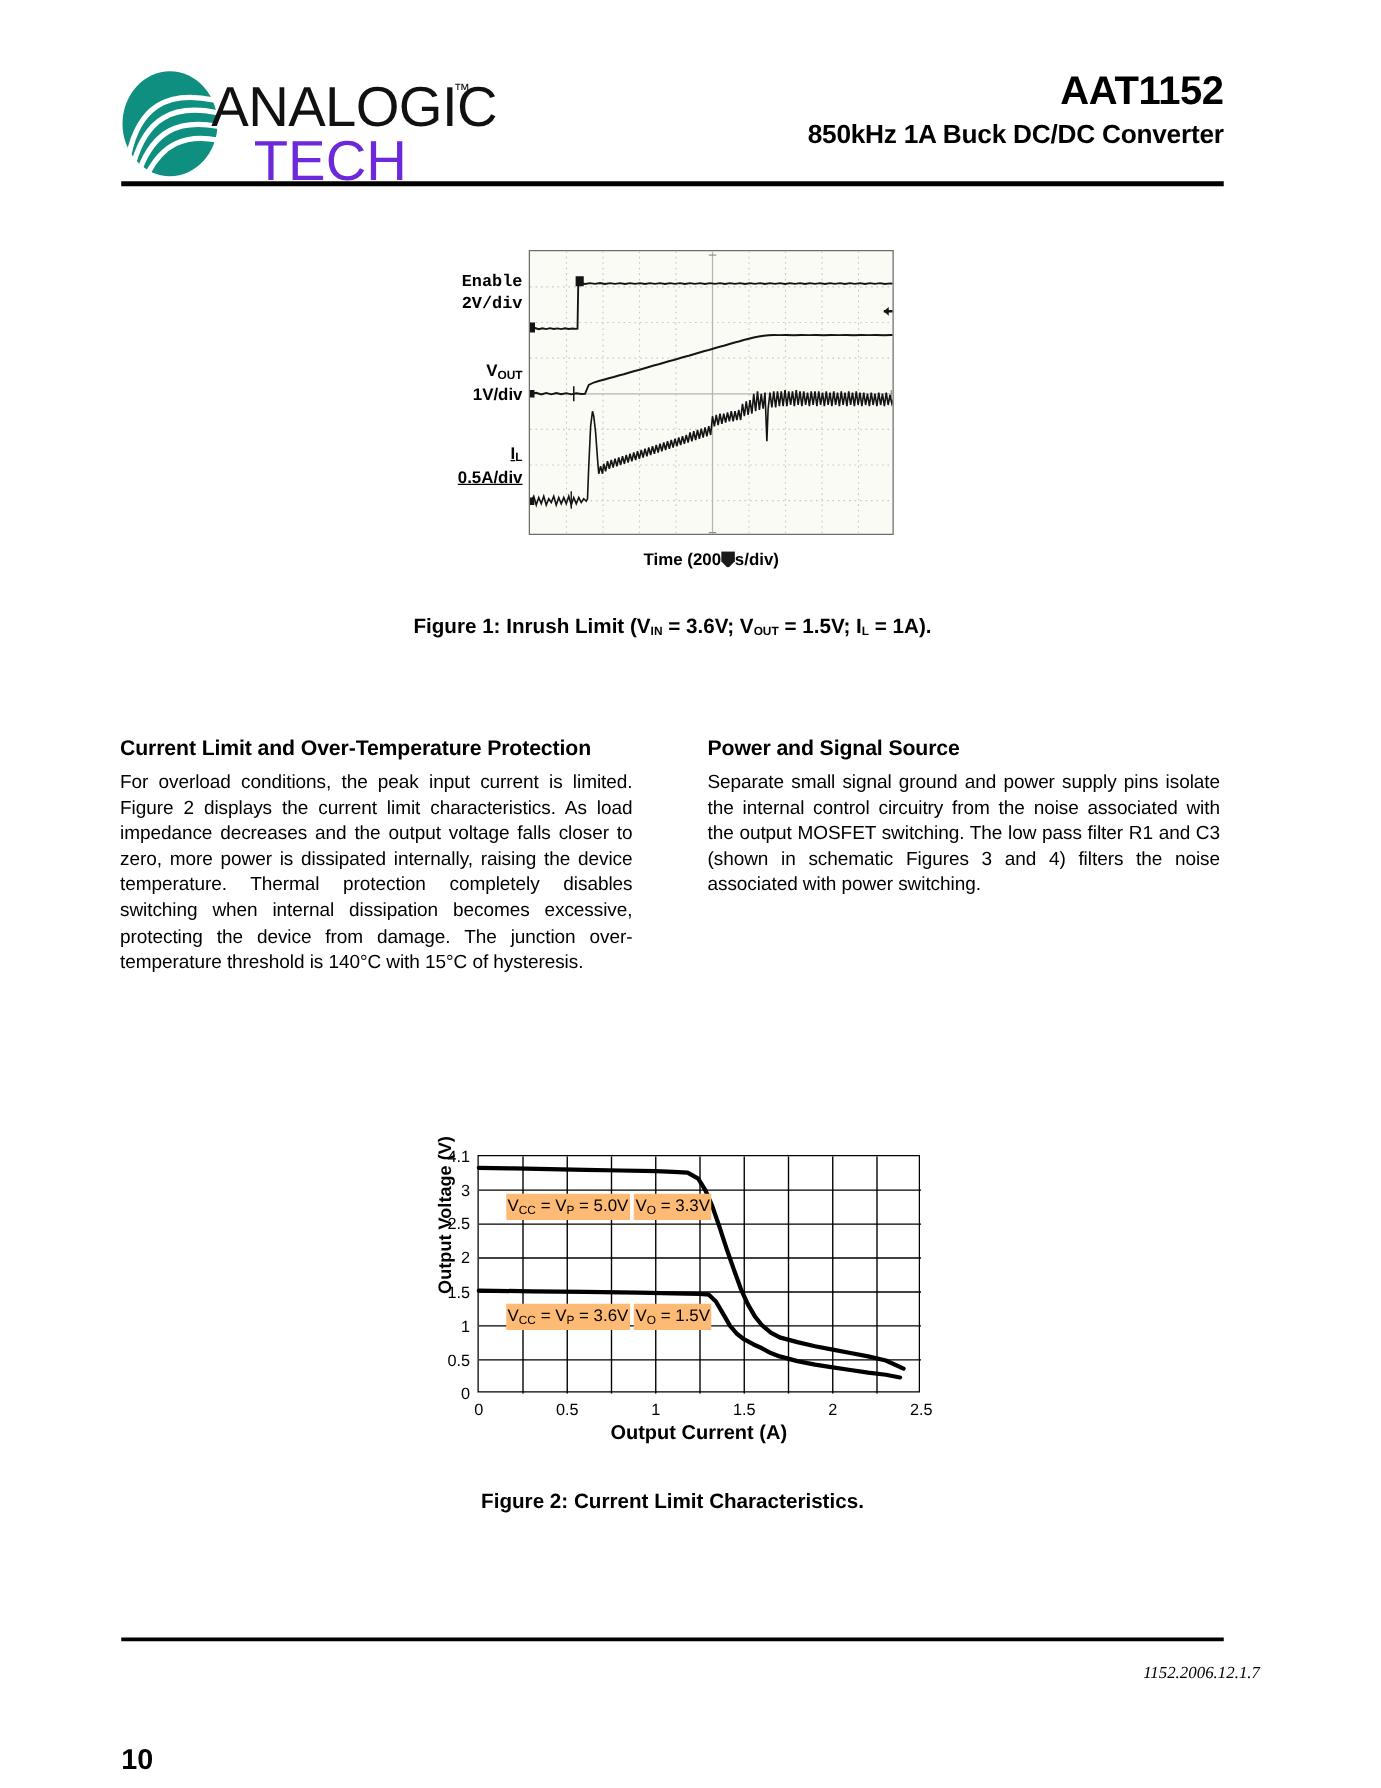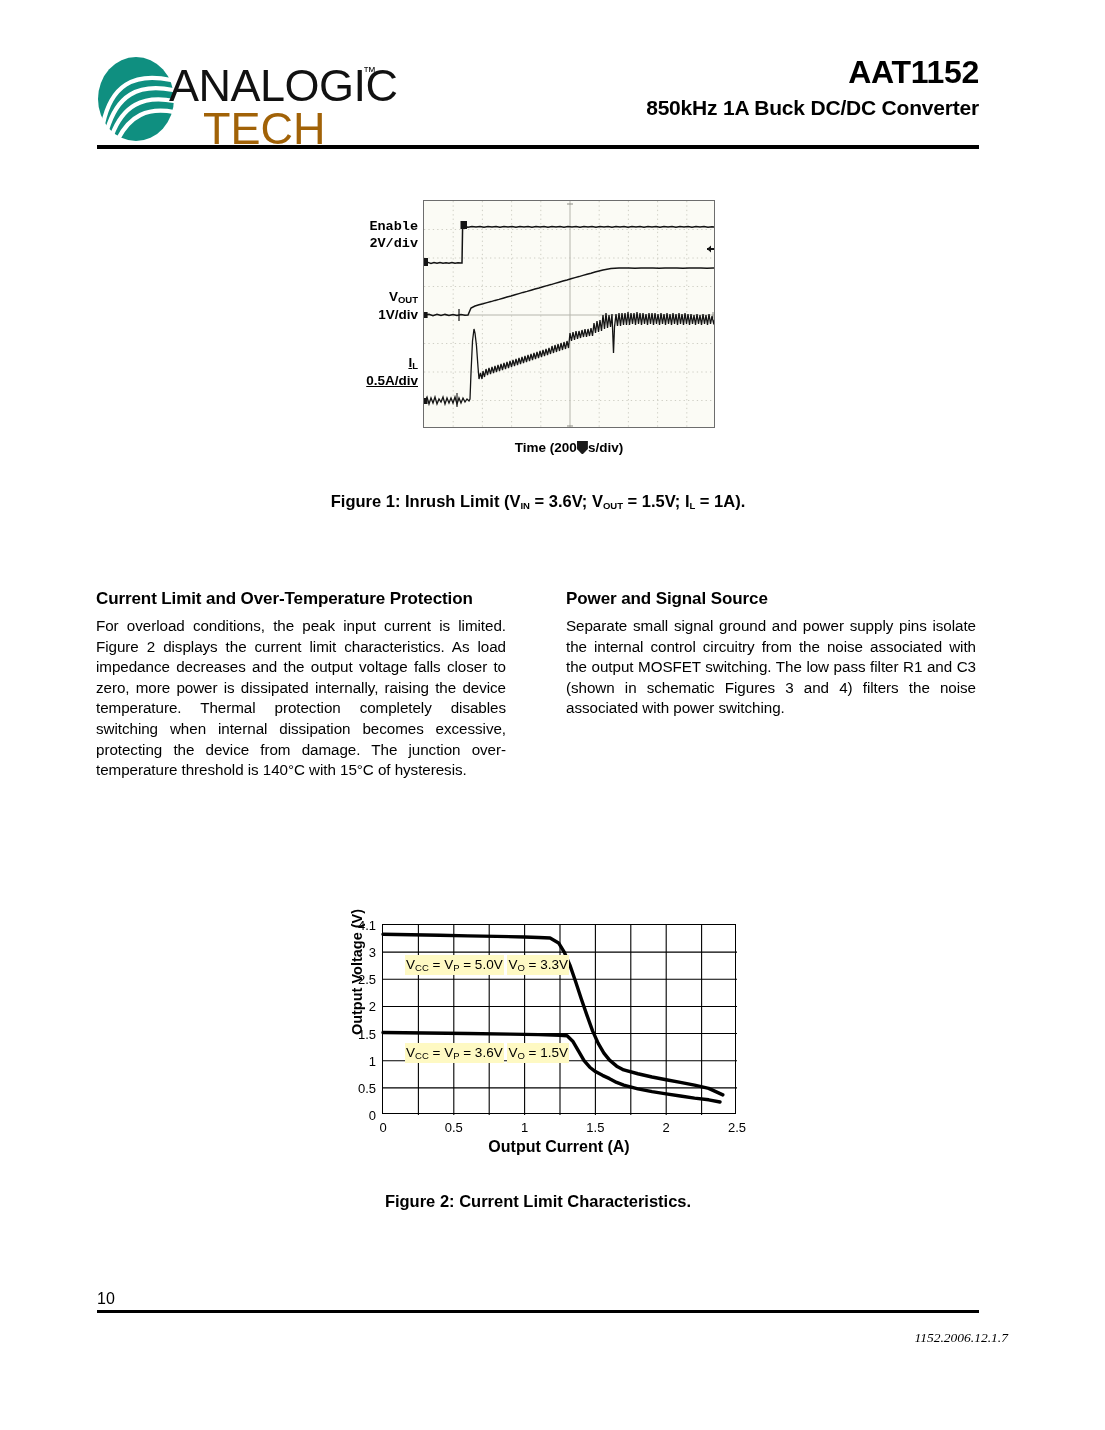--- a/index.html
+++ b/index.html
@@ -52,21 +52,21 @@
     color: #111111;
   }
   .logo-line2 {
     position: absolute;
     left: 34px; top: 43px;
     font-family: "Liberation Sans", sans-serif;
     font-size: 45px;
     font-weight: 300;
     letter-spacing: 0px;
     line-height: 48px;
-    color: #a16207;
+    color: #6d28d9;
   }
   #part-number {
     position: absolute;
     right: 0; top: 12px;
     text-align: right;
     font-size: 32px;
     font-weight: bold;
     letter-spacing: -0.3px;
   }
   #part-subtitle {
@@ -208,21 +208,21 @@
   .annot {
     position: absolute;
     font-size: 13.5px;
     line-height: 19px;
     white-space: nowrap;
     background: transparent;
   }
   .annot span.sub2 { font-size: 9.5px; position: relative; top: 2px; }
   #annot-a { left: 22px; top: 30px; }
   #annot-b { left: 22px; top: 118px; }
-  .annot-row { background: #fef9c3; display: inline-block; padding: 0 1px; }
+  .annot-row { background: #fdba74; display: inline-block; padding: 0 1px; }
 
   #x-axis-title {
     position: absolute;
     left: 64px; top: 226px;
     width: 354px;
     text-align: center;
     font-size: 16px;
     font-weight: bold;
   }
   #fig2-caption {
@@ -236,22 +236,23 @@
 
   
   #footer-rule {
     position: absolute;
     left: 97px; top: 1310px;
     width: 882px; height: 3px;
     background: #000;
   }
   #footer-page {
     position: absolute;
-    left: 97px; top: 1290px;
-    font-size: 16px;
+    left: 97px; top: 1394px;
+    font-size: 23px;
+    font-weight: bold;
   }
   #footer-doc {
     position: absolute;
     right: 97px; top: 1330px;
     font-family: "Liberation Serif", serif;
     font-style: italic;
     font-size: 13.5px;
   }
 </style>
 </head>

